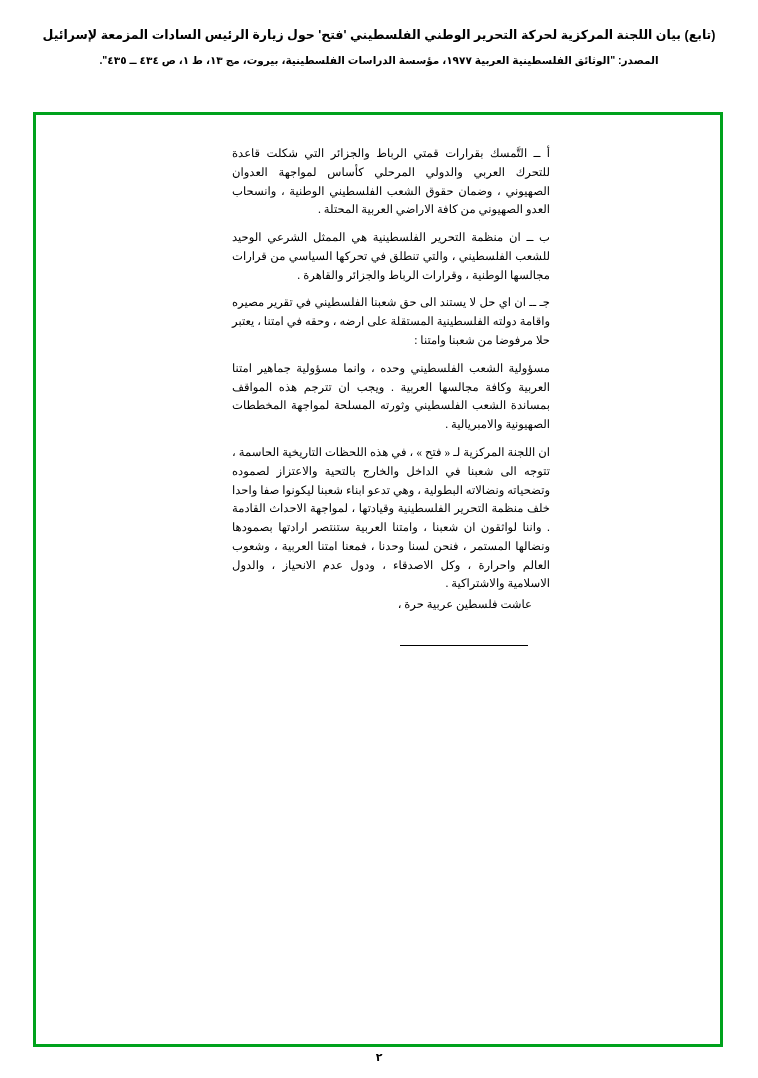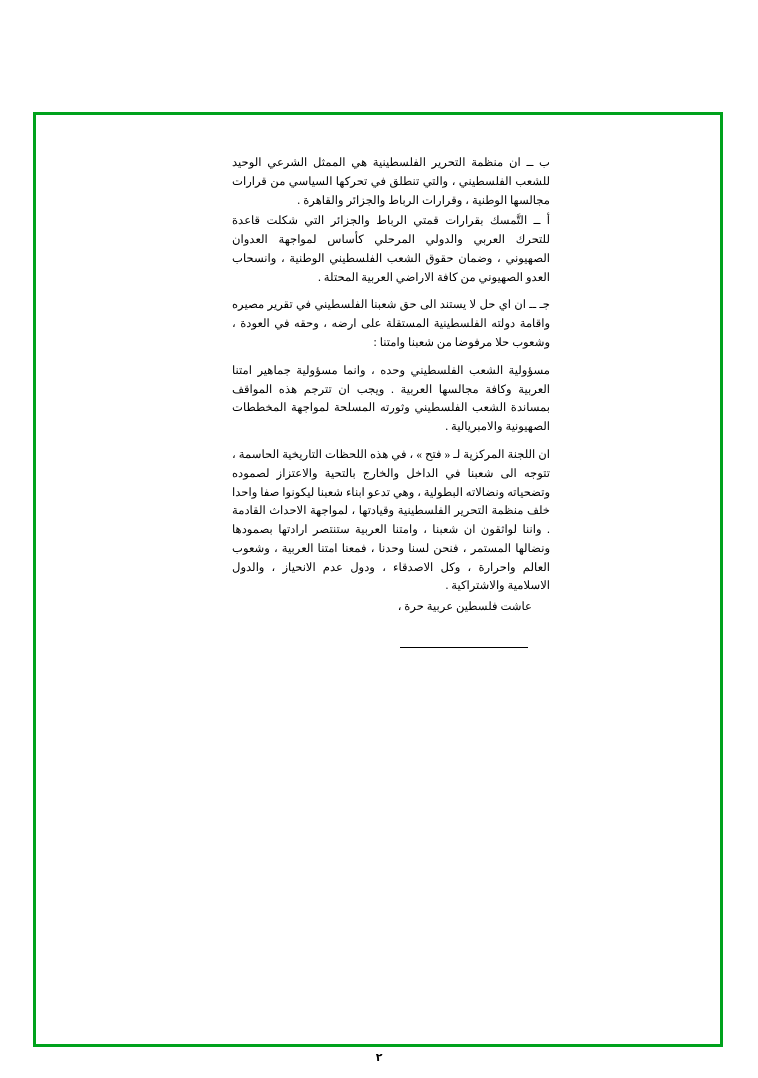--- a/index.html
+++ b/index.html
@@ -97,27 +97,31 @@
     font-size: 11px;
     font-weight: bold;
     color: #000000;
   }
 </style>
 </head>
 <body>
 
 <div class="page">
 
+  <div class="doc-header">
+    <div class="doc-title">(تابع) بيان اللجنة المركزية لحركة التحرير الوطني الفلسطيني 'فتح' حول زيارة  الرئيس السادات المزمعة لإسرائيل</div>
+    <div class="doc-source">المصدر:  "الوثائق الفلسطينية العربية ١٩٧٧، مؤسسة الدراسات الفلسطينية، بيروت، مج ١٣، ط ١، ص ٤٣٤ ــ ٤٣٥".</div>
+  </div>
 
   <div class="frame">
     <div class="body-block">
 
+      <p class="para">أ ــ التَّمسك بقرارات قمتي الرباط والجزائر التي شكلت قاعدة للتحرك العربي والدولي المرحلي  كأساس لمواجهة العدوان الصهيوني ، وضمان حقوق الشعب الفلسطيني الوطنية ، وانسحاب العدو الصهيوني من كافة الاراضي العربية المحتلة .</p>
       <p class="para gap">ب ــ ان منظمة التحرير الفلسطينية هي الممثل الشرعي الوحيد للشعب الفلسطيني ، والتي تنطلق في تحركها السياسي من قرارات مجالسها الوطنية ، وقرارات الرباط والجزائر والقاهرة .</p>
-      <p class="para">أ ــ التَّمسك بقرارات قمتي الرباط والجزائر التي شكلت قاعدة للتحرك العربي والدولي المرحلي  كأساس لمواجهة العدوان الصهيوني ، وضمان حقوق الشعب الفلسطيني الوطنية ، وانسحاب العدو الصهيوني من كافة الاراضي العربية المحتلة .</p>
-      <p class="para gap">جـ ــ ان اي حل لا يستند الى حق شعبنا الفلسطيني في تقرير مصيره واقامة دولته الفلسطينية المستقلة على ارضه ، وحقه في العودة ، وشعوب حلا مرفوضا من شعبنا وامتنا :</p>
+      <p class="para gap">جـ ــ ان اي حل لا يستند الى حق شعبنا الفلسطيني في تقرير مصيره واقامة دولته الفلسطينية المستقلة على ارضه ، وحقه في امتنا ، يعتبر حلا مرفوضا من شعبنا وامتنا :</p>
       <p class="para gap">مسؤولية الشعب الفلسطيني وحده ، وانما مسؤولية جماهير امتنا العربية وكافة مجالسها العربية . ويجب ان تترجم هذه المواقف بمساندة الشعب الفلسطيني وثورته المسلحة لمواجهة المخططات الصهيونية والامبريالية .</p>
       <p class="para gap">ان اللجنة المركزية لـ « فتح » ، في هذه اللحظات التاريخية الحاسمة ، تتوجه الى شعبنا في الداخل والخارج بالتحية والاعتزاز لصموده وتضحياته ونضالاته البطولية ، وهي تدعو ابناء شعبنا ليكونوا صفا واحدا خلف منظمة التحرير الفلسطينية وقيادتها ، لمواجهة الاحداث القادمة . واننا لواثقون ان شعبنا ، وامتنا العربية ستنتصر ارادتها بصمودها ونضالها المستمر ، فنحن لسنا وحدنا ، فمعنا امتنا العربية ، وشعوب العالم واحرارة ، وكل الاصدقاء ، ودول عدم الانحياز ، والدول الاسلامية والاشتراكية .</p>
 
       <div class="closing">
         <div class="line">عاشت فلسطين عربية حرة ،</div>
       </div>
 
       <div class="rule"></div>
     </div>
   </div>

